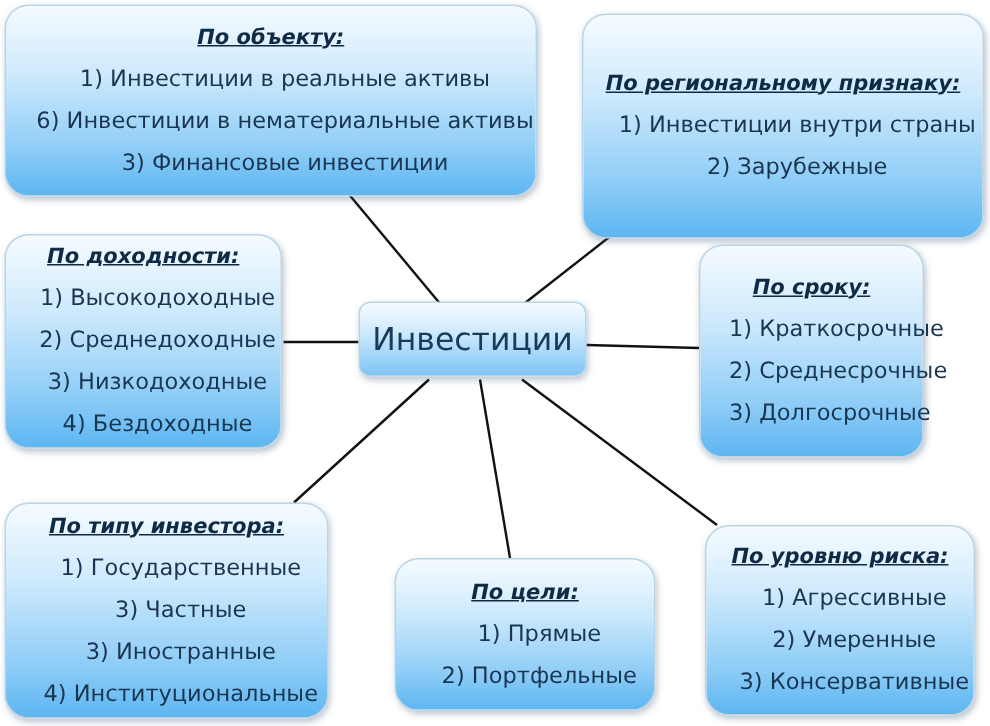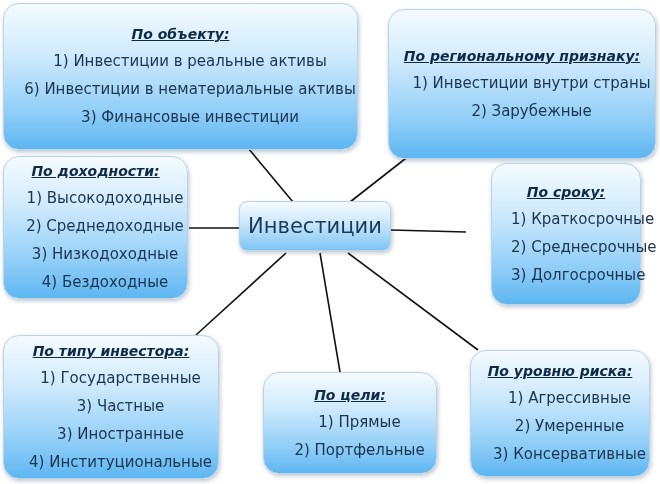--- a/index.html
+++ b/index.html
@@ -49,42 +49,42 @@
     <line x1="293" y1="202" x2="233" y2="130"></line>
     <line x1="350" y1="202" x2="442" y2="130"></line>
     <line x1="239" y1="228" x2="189" y2="228"></line>
     <line x1="391" y1="230" x2="466" y2="232"></line>
     <line x1="286" y1="253" x2="196" y2="335"></line>
     <line x1="320" y1="253" x2="340" y2="372"></line>
     <line x1="348" y1="253" x2="478" y2="350"></line>
   </g>
 </svg>
 
-<div class="box" style="left:3px; top:3px; width:355px; height:147px;">
+<div class="box" style="left:3px; top:3px; width:355px; height:128px;">
   <div class="title">По объекту:</div>
   <div class="item">1) Инвестиции в реальные активы</div>
   <div class="item">6) Инвестиции в нематериальные активы</div>
   <div class="item">3) Финансовые инвестиции</div>
 </div>
 
 <div class="box" style="left:388px; top:9px; width:268px; height:150px;">
   <div class="title">По региональному признаку:</div>
   <div class="item">1) Инвестиции внутри страны</div>
   <div class="item">2) Зарубежные</div>
 </div>
 
 <div class="box" style="left:3px; top:156px; width:185px; height:143px;">
   <div class="title">По доходности:</div>
   <div class="item">1) Высокодоходные</div>
   <div class="item">2) Среднедоходные</div>
   <div class="item">3) Низкодоходные</div>
   <div class="item">4) Бездоходные</div>
 </div>
 
-<div class="box" style="left:491px; top:163px; width:150px; height:142px;">
+<div class="box" style="left:466px; top:163px; width:150px; height:142px;">
   <div class="title">По сроку:</div>
   <div class="item">1) Краткосрочные</div>
   <div class="item">2) Среднесрочные</div>
   <div class="item">3) Долгосрочные</div>
 </div>
 
 <div class="center">
   <span>Инвестиции</span>
 </div>
 

